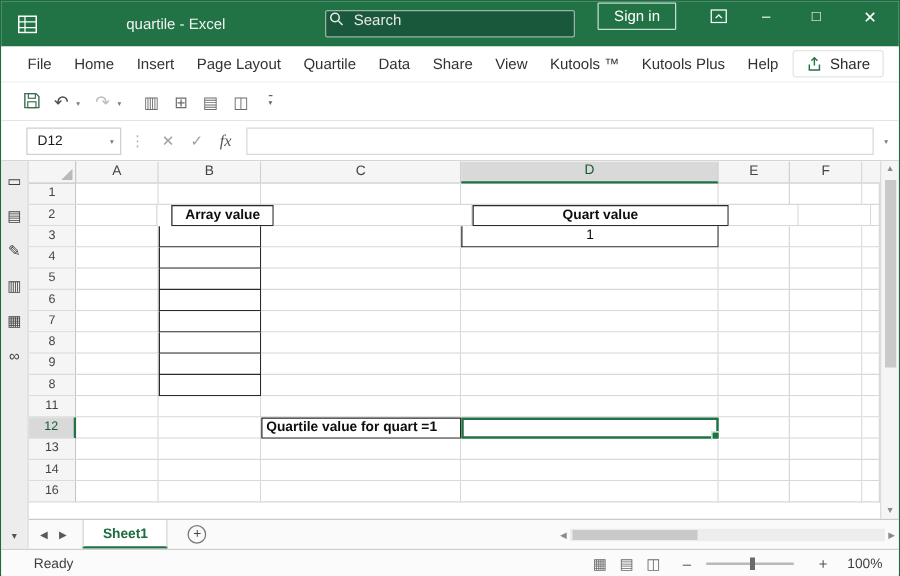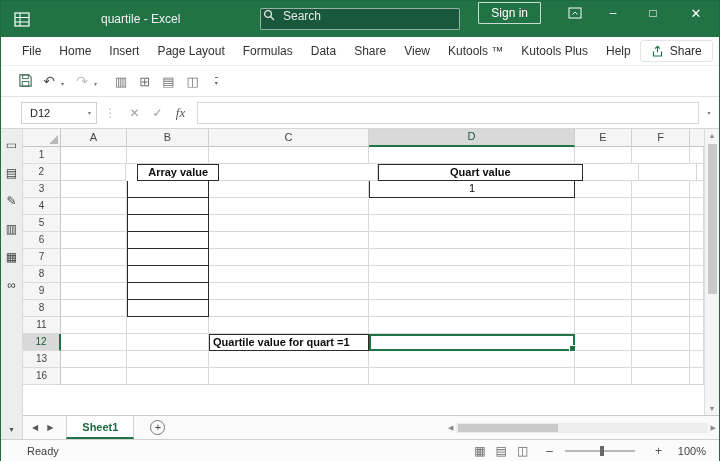--- a/index.html
+++ b/index.html
@@ -156,21 +156,21 @@
       <span class="tb-btn close">✕</span>
     </div>
   </div>
 
   <div class="menubar">
     <div class="menu-tabs" id="menuTabs">
         <div class="menu-tab">File</div>
         <div class="menu-tab">Home</div>
         <div class="menu-tab">Insert</div>
         <div class="menu-tab">Page Layout</div>
-        <div class="menu-tab">Formulas</div>
+        <div class="menu-tab">Quartile</div>
         <div class="menu-tab">Data</div>
         <div class="menu-tab">Share</div>
         <div class="menu-tab">View</div>
         <div class="menu-tab">Kutools ™</div>
         <div class="menu-tab">Kutools Plus</div>
         <div class="menu-tab">Help</div>
       </div>
     <div class="share-btn">
       <span style="display:flex">
         <svg width="13" height="13" viewBox="0 0 16 16">
@@ -363,20 +363,30 @@
                 <div class="row-hdr">13</div>
                 <div class="cell" style="width: 66px;"></div>
                 <div class="cell" style="width: 82px;"></div>
                 <div class="cell" style="width: 160px;"></div>
                 <div class="cell" style="width: 206px;"></div>
                 <div class="cell" style="width: 57px;"></div>
                 <div class="cell" style="width: 58px;"></div>
                 <div class="cell" style="flex: 1 1 0%;"></div>
               </div>
               <div class="grid-row">
+                <div class="row-hdr">14</div>
+                <div class="cell" style="width: 66px;"></div>
+                <div class="cell" style="width: 82px;"></div>
+                <div class="cell" style="width: 160px;"></div>
+                <div class="cell" style="width: 206px;"></div>
+                <div class="cell" style="width: 57px;"></div>
+                <div class="cell" style="width: 58px;"></div>
+                <div class="cell" style="flex: 1 1 0%;"></div>
+              </div>
+              <div class="grid-row">
                 <div class="row-hdr">16</div>
                 <div class="cell" style="width: 66px;"></div>
                 <div class="cell" style="width: 82px;"></div>
                 <div class="cell" style="width: 160px;"></div>
                 <div class="cell" style="width: 206px;"></div>
                 <div class="cell" style="width: 57px;"></div>
                 <div class="cell" style="width: 58px;"></div>
                 <div class="cell" style="flex: 1 1 0%;"></div>
               </div>
             </div>

